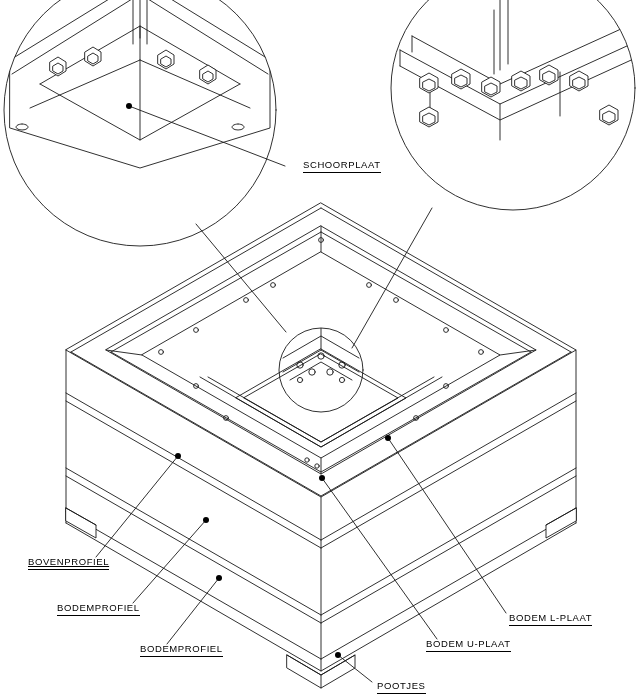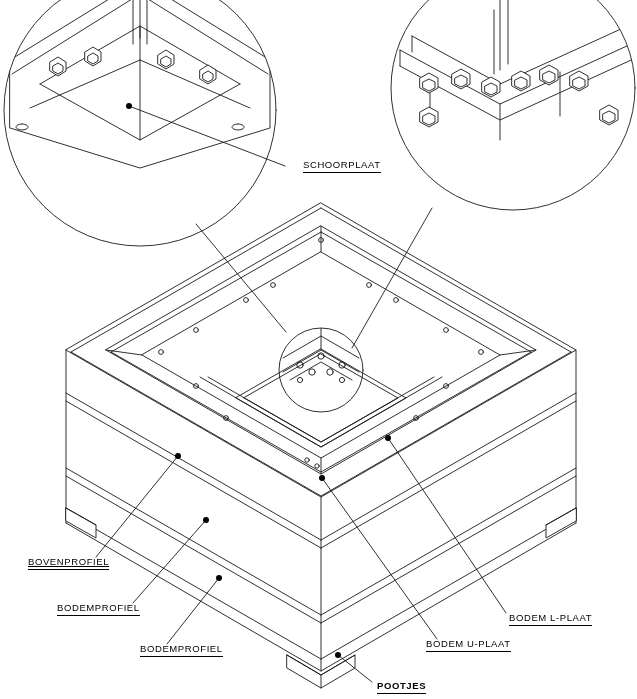--- a/index.html
+++ b/index.html
@@ -256,17 +256,17 @@
         <path d="M388 438 L506 613"></path>
         <circle cx="388" cy="438" r="3" fill="#000000" stroke="none"></circle>
       </g>
     </g>
   </svg>
 
   <div class="lbl" style="left:293px; top:159px;margin-left:10px;">SCHOORPLAAT</div>
   <div class="lbl" style="left:28px; top:556px;text-decoration:underline;">BOVENPROFIEL</div>
   <div class="lbl" style="left:57px; top:602px;">BODEMPROFIEL</div>
   <div class="lbl" style="left:92px; top:643px;margin-left:48px;">BODEMPROFIEL</div>
-  <div class="lbl" style="left:377px; top:680px;font-weight:bold;">POOTJES</div>
+  <div class="lbl" style="left:377px; top:680px;">POOTJES</div>
   <div class="lbl" style="left:426px; top:638px;">BODEM U-PLAAT</div>
   <div class="lbl" style="left:509px; top:612px;text-align:right;">BODEM L-PLAAT</div>
 
 </div>
 
 </body></html>

